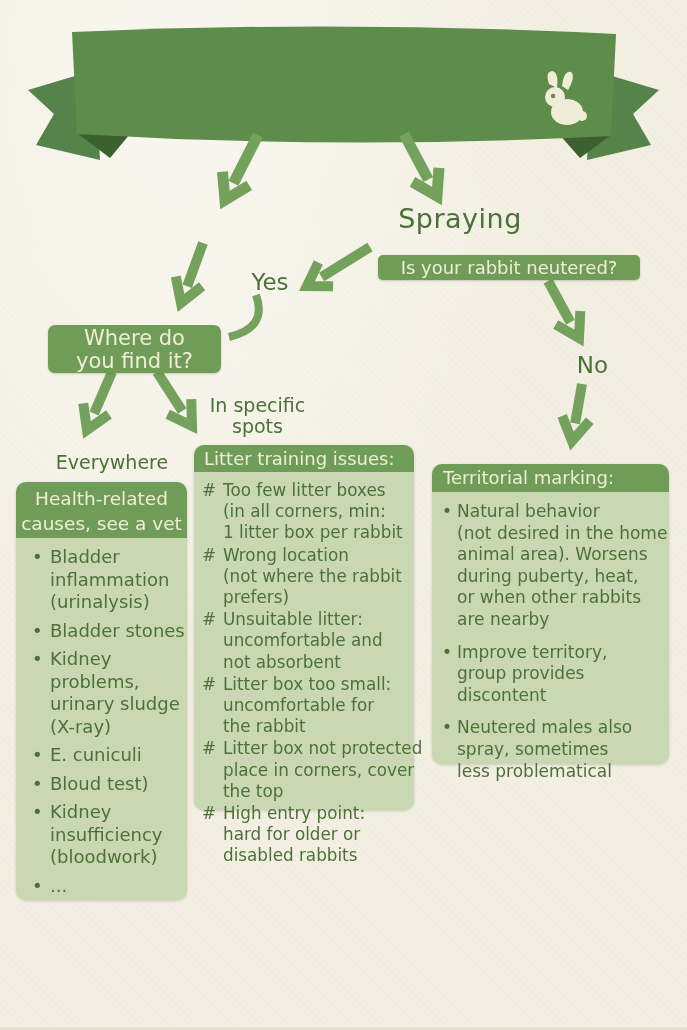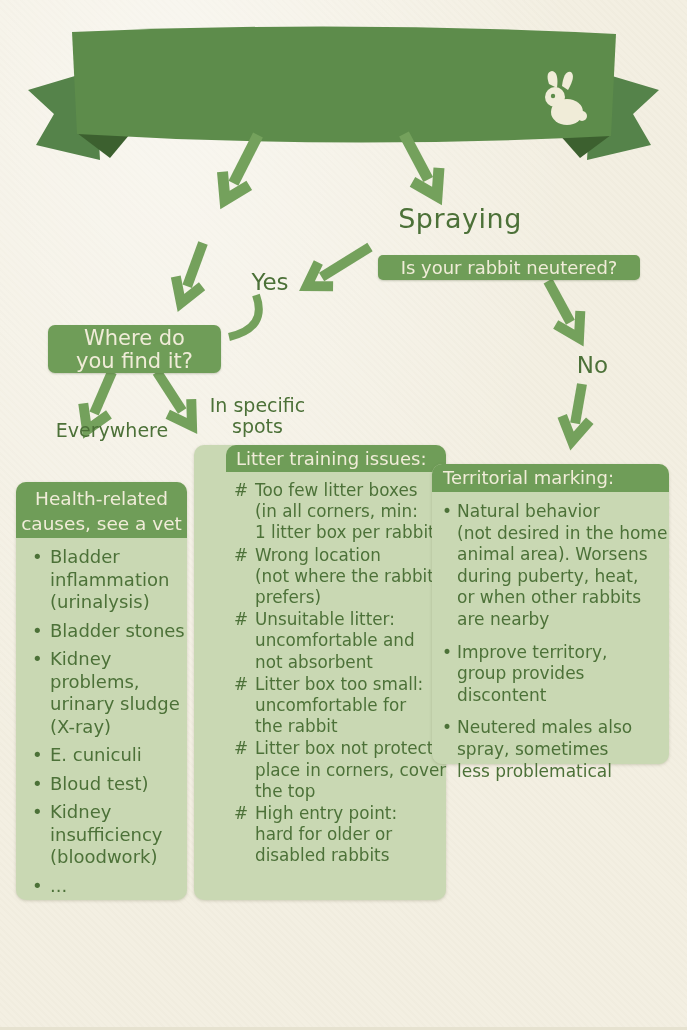--- a/index.html
+++ b/index.html
@@ -56,21 +56,21 @@
   .collist{list-style:none;margin:0;color:var(--c-text_dark);}
   .collist li{position:relative;}
   .collist .mk{position:absolute;left:0;top:0;}
   .collist .it{white-space:pre;display:block;}
   
   #box-health{left:16px;top:482px;width:171px;height:418px;}
   #box-health .colhead{height:52px;font-size:18.5px;line-height:25px;text-align:center;padding-top:4px;}
   #box-health .collist{padding:8px 4px 8px 16px;font-size:18px;line-height:22.5px;}
   #box-health li{padding-left:18px;margin-bottom:6px;}
   
-  #box-litter{left:194px;top:445px;width:220px;height:455px;padding-left:32px;}
+  #box-litter{left:194px;top:445px;width:220px;height:365px;}
   #box-litter .colhead{height:27px;font-size:18px;line-height:27px;text-align:left;padding-left:10px;}
   #box-litter .collist{padding:8px 0 8px 8px;font-size:16.8px;line-height:21.2px;}
   #box-litter li{padding-left:21px;margin-bottom:1px;}
   
   #box-territorial{left:432px;top:464px;width:237px;height:300px;}
   #box-territorial .colhead{height:28px;font-size:18px;line-height:28px;text-align:left;padding-left:11px;}
   #box-territorial .collist{padding:9px 2px 8px 10px;font-size:17px;line-height:21.6px;}
   #box-territorial li{padding-left:15px;margin-bottom:11px;}
 </style>
 </head>
@@ -136,21 +136,21 @@
       <g>
         <line x1="582" y1="384" x2="575.1000226354657" y2="423.32987097784513" stroke="#74a15c" stroke-width="10"></line>
         <path d="M 562.1849896491384 415.926795741021 L 572 441 L 589.7637863392353 420.76518112524855" fill="none" stroke="#74a15c" stroke-width="10" stroke-linejoin="miter"></path>
       </g>
       <path d="M256,295 Q268,328 229,337" fill="none" stroke="#74a15c" stroke-width="8"></path>
     </svg>
 
   <div class="abs biglabel" style="left:375px;top:203px;width:170px;">Spraying</div>
   <div class="abs midlabel" style="left:240px;top:269px;width:60px;">Yes</div>
   <div class="abs midlabel" style="left:565px;top:352px;width:55px;">No</div>
-  <div class="abs smlabel" style="left:38px;top:420px;width:148px;">Everywhere</div>
+  <div class="abs smlabel" style="left:38px;top:452px;width:148px;">Everywhere</div>
   <div class="abs smlabel" style="left:195px;top:387px;width:125px;margin-top:8px;">In specific
 spots</div>
 
   <div id="pill-neutered" class="abs pill">Is your rabbit neutered?</div>
   <div id="pill-where" class="abs pill">Where do
 you find it?</div>
 
   <div id="box-health" class="abs colbox">
     <div class="colhead">Health-related
 causes, see a vet</div>

